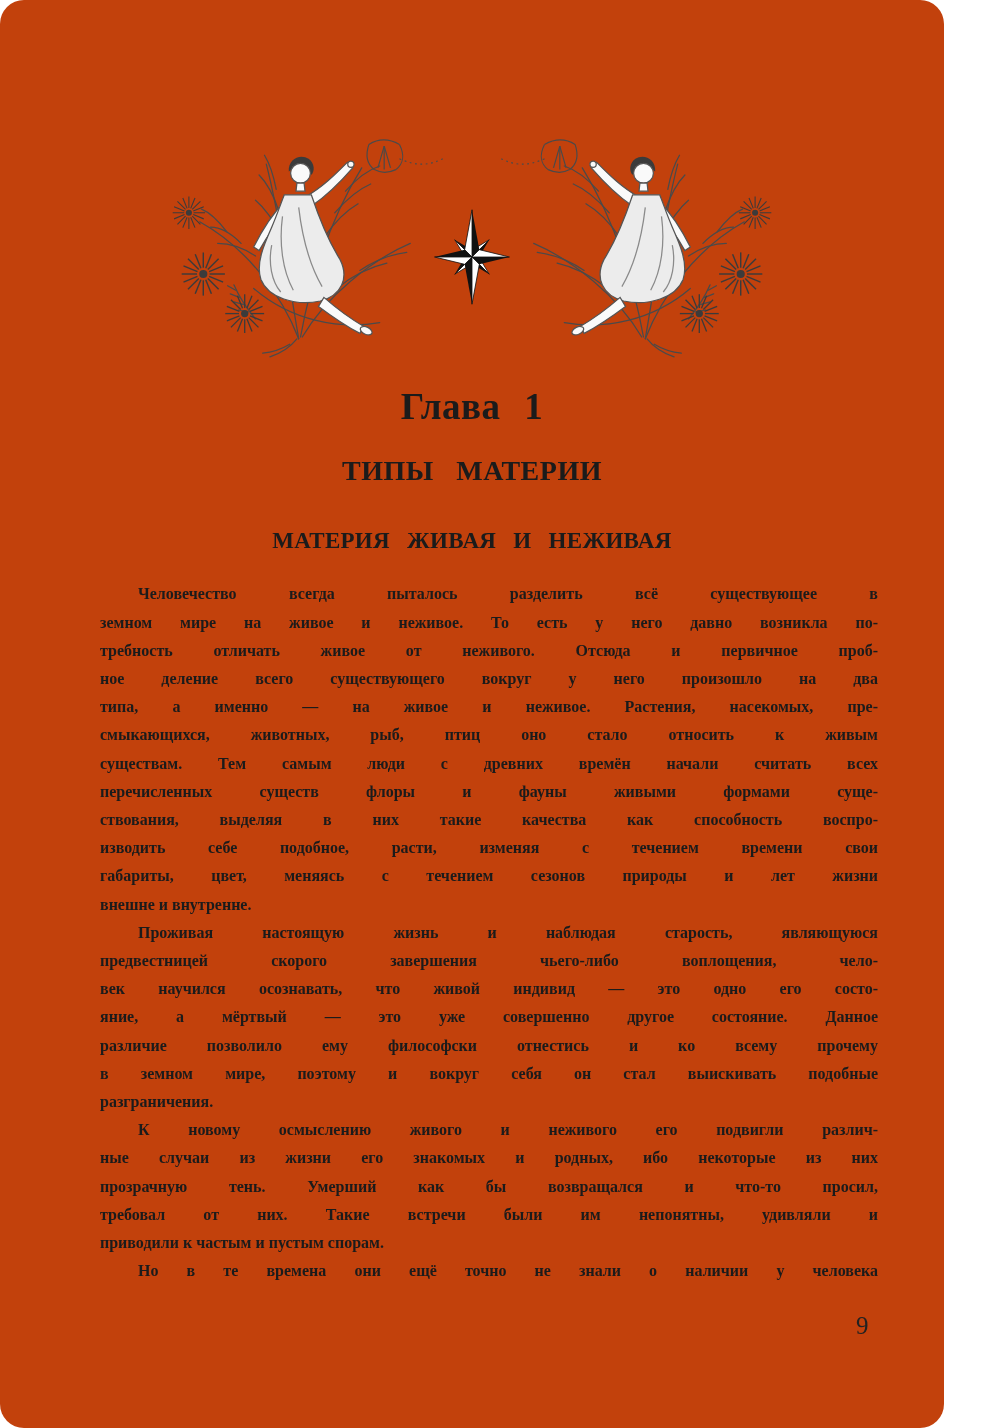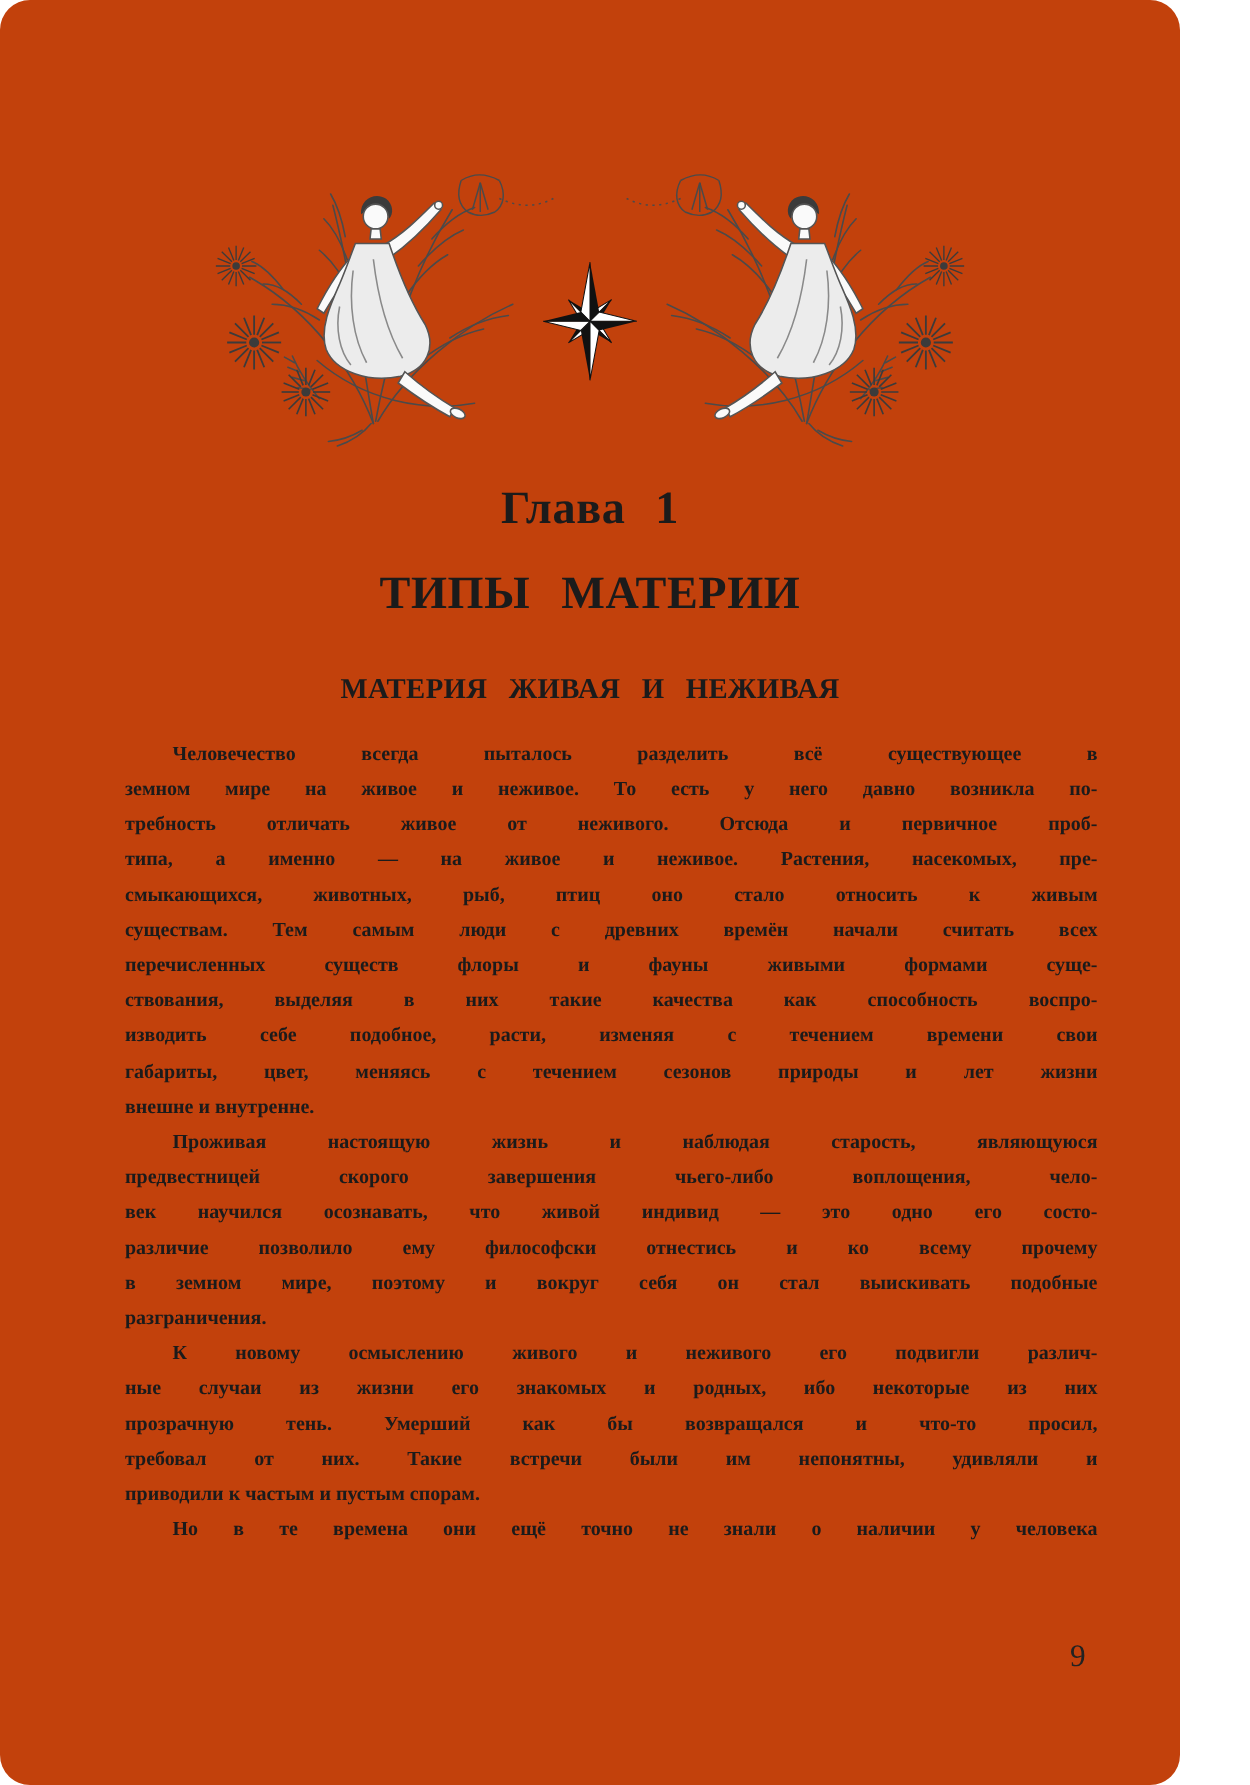--- a/index.html
+++ b/index.html
@@ -21,21 +21,21 @@
   .ornament.mirror { transform:scaleX(-1); }
   .star { width:100px; height:114px; flex:0 0 auto; margin:88px -28px 0 -28px; }
   
   .chapter {
     margin-top:24px; text-align:center;
     font-size:37px; font-weight:bold; line-height:1.05;
     word-spacing:14px; letter-spacing:0.5px;
   }
   .section {
     margin-top:29px; text-align:center;
-    font-size:37px; font-weight:bold; line-height:1.05;
+    font-size:28px; font-weight:bold; line-height:1.05;
     word-spacing:15px; letter-spacing:0.5px;
   }
   .subsection {
     margin-top:44px; text-align:center;
     font-size:23px; font-weight:bold; line-height:1.05;
     word-spacing:11px; letter-spacing:0.3px;
   }
   
   .body-text {
     width:778px;
@@ -175,33 +175,35 @@
 
   <div class="chapter">Глава 1</div>
   <div class="section">ТИПЫ МАТЕРИИ</div>
   <div class="subsection">МАТЕРИЯ ЖИВАЯ И НЕЖИВАЯ</div>
 
   <div class="body-text">
       <div class="para">
         <div class="line indent">Человечество всегда пыталось разделить всё существующее в</div>
         <div class="line">земном мире на живое и неживое. То есть у него давно возникла по-</div>
         <div class="line">требность отличать живое от неживого. Отсюда и первичное проб-</div>
+        <div class="line">ное деление всего существующего вокруг у него произошло на два</div>
         <div class="line">типа, а именно — на живое и неживое. Растения, насекомых, пре-</div>
         <div class="line">смыкающихся, животных, рыб, птиц оно стало относить к живым</div>
         <div class="line">существам. Тем самым люди с древних времён начали считать всех</div>
         <div class="line">перечисленных существ флоры и фауны живыми формами суще-</div>
         <div class="line">ствования, выделяя в них такие качества как способность воспро-</div>
         <div class="line">изводить себе подобное, расти, изменяя с течением времени свои</div>
         <div class="line">габариты, цвет, меняясь с течением сезонов природы и лет жизни</div>
         <div class="line noJust">внешне и внутренне.</div>
       </div>
       <div class="para">
         <div class="line indent">Проживая настоящую жизнь и наблюдая старость, являющуюся</div>
         <div class="line">предвестницей скорого завершения чьего-либо воплощения, чело-</div>
         <div class="line">век научился осознавать, что живой индивид — это одно его состо-</div>
+        <div class="line">яние, а мёртвый — это уже совершенно другое состояние. Данное</div>
         <div class="line">различие позволило ему философски отнестись и ко всему прочему</div>
         <div class="line">в земном мире, поэтому и вокруг себя он стал выискивать подобные</div>
         <div class="line noJust">разграничения.</div>
       </div>
       <div class="para">
         <div class="line indent">К новому осмыслению живого и неживого его подвигли различ-</div>
         <div class="line">ные случаи из жизни его знакомых и родных, ибо некоторые из них</div>
         <div class="line">прозрачную тень. Умерший как бы возвращался и что-то просил,</div>
         <div class="line">требовал от них. Такие встречи были им непонятны, удивляли и</div>
         <div class="line noJust">приводили к частым и пустым спорам.</div>

